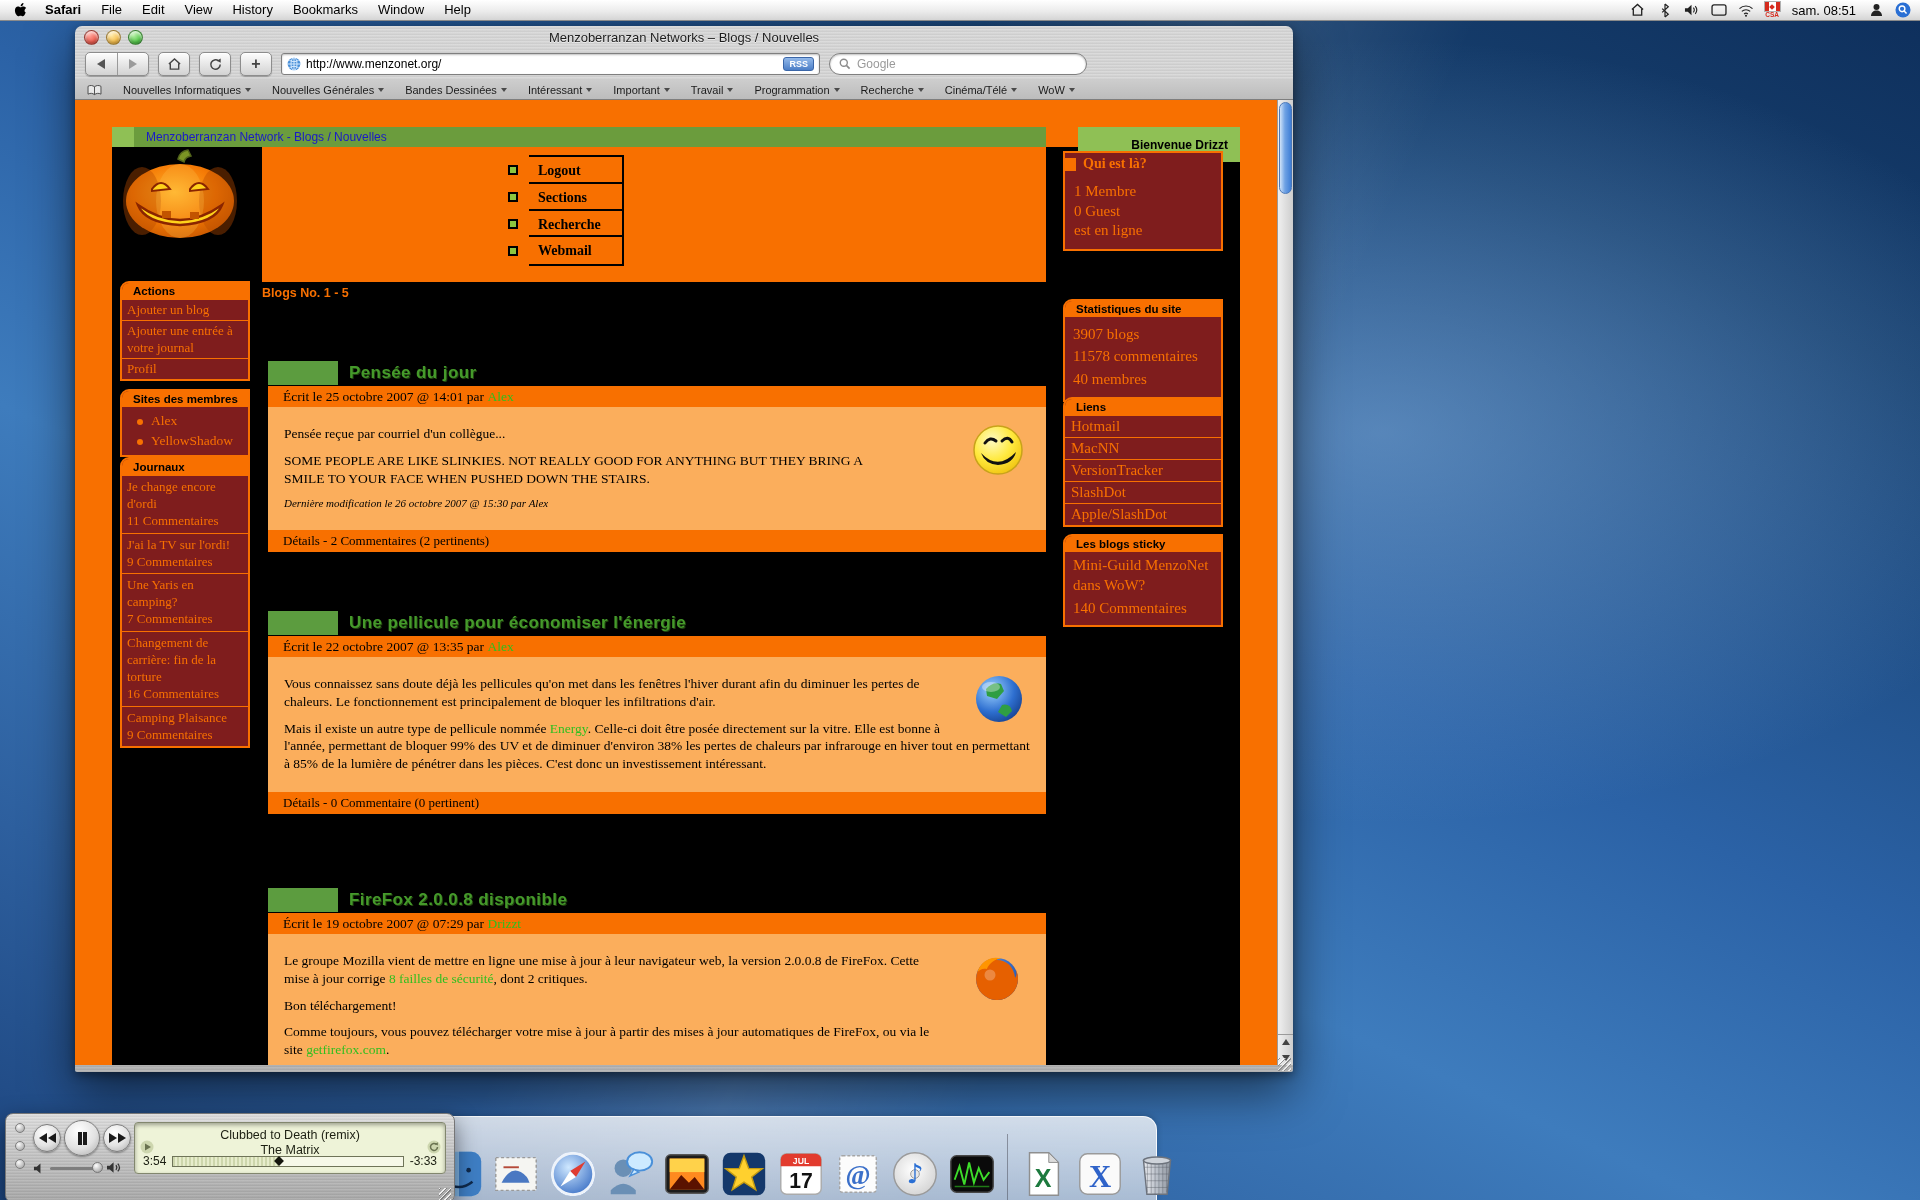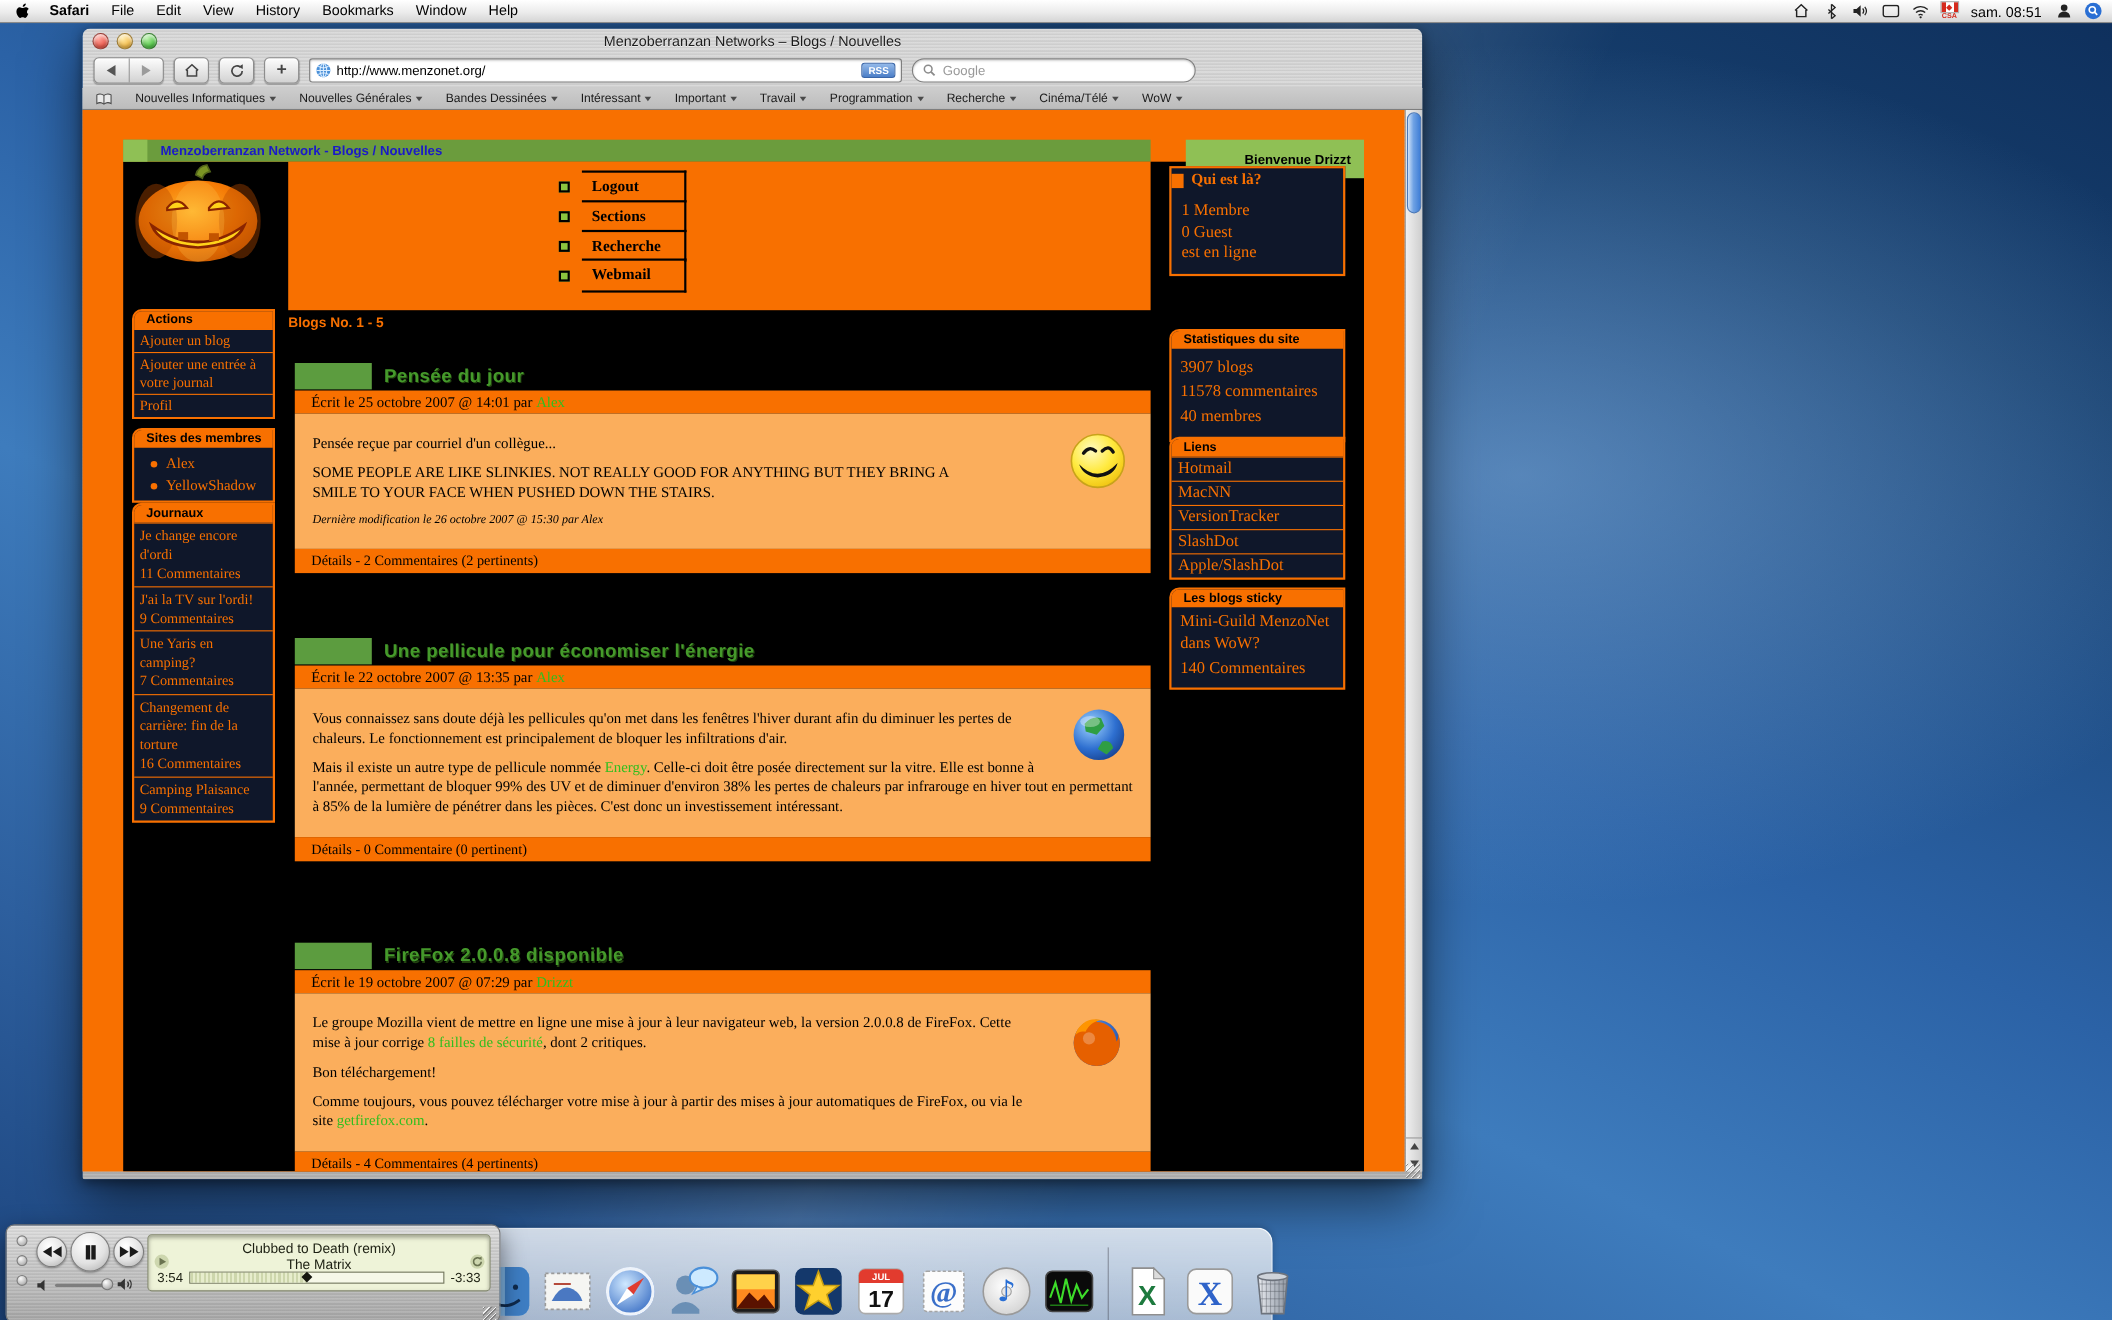--- a/index.html
+++ b/index.html
@@ -62,52 +62,52 @@
     gap:21px;padding-left:12px;font-size:11px;color:#1b1b1b;border-bottom:1px solid #7e7e7e;
     background:linear-gradient(#cdcdcd,#bcbcbc);}
   .bm{display:flex;align-items:center;white-space:nowrap;}
   .dn{width:0;height:0;border-left:3.5px solid transparent;border-right:3.5px solid transparent;
     border-top:4px solid #4a4a4a;display:inline-block;margin-left:4px;}
   
   .content{position:absolute;top:74px;left:0;right:16px;bottom:7px;background:#f87000;overflow:hidden;}
   .blackmain{position:absolute;left:37px;top:47px;width:1128px;bottom:0;background:#000;}
   .gbar-left{position:absolute;left:37px;top:27px;width:934px;height:20px;background:#6b9c3d;display:flex;align-items:center;}
   .gbar-cap{width:22px;height:20px;background:#8fc055;}
-  .gbar-text{margin-left:12px;font-weight:bold;font-size:12px;color:#1a1ac8;}
+  .gbar-text{margin-left:12px;font-weight:normal;font-size:12px;color:#1a1ac8;}
   .gbar-right{position:absolute;left:1003px;top:27px;width:162px;height:35px;background:#8fc055;
     display:flex;align-items:center;justify-content:flex-end;padding-right:12px;box-sizing:border-box;
     font-weight:bold;font-size:12px;color:#000;}
   .ctr-orange{position:absolute;left:187px;top:47px;width:784px;height:135px;background:#f87000;}
   
   .navmenu{position:absolute;left:433px;top:56px;width:116px;}
   .nav-row{display:flex;align-items:center;height:27px;}
   .nav-bullet{width:6px;height:6px;background:#8cc63f;border:2px solid #000;margin-right:11px;flex:none;}
   .nav-cell{flex:1;height:100%;display:flex;align-items:center;border-top:2px solid #000;border-right:2px solid #000;
     padding-left:9px;font-family:"Liberation Serif",serif;font-weight:bold;font-size:14px;color:#000;}
   .nav-row:last-child .nav-cell{border-bottom:2px solid #000;}
   
-  .obox{position:absolute;border:2px solid #f87000;background:#0f172a;border-top-left-radius:9px;box-sizing:border-box;}
+  .obox{position:absolute;border:2px solid #f87000;background:#7f1d1d;border-top-left-radius:9px;box-sizing:border-box;}
   .obox-h{background:#f87000;color:#000;font-weight:bold;font-size:11.5px;padding:2px 6px 2px 11px;border-top-left-radius:7px;}
   .oitem{padding:2px 5px;color:#f87000;font-family:"Liberation Serif",serif;font-size:13px;line-height:1.25;border-top:1px solid #f87000;}
   .oitem:first-of-type{border-top:none;}
   .bullet-item{display:flex;gap:8px;padding:2px 6px 2px 15px;color:#f87000;font-family:"Liberation Serif",serif;font-size:13.5px;}
   .bullet-item::before{content:"";width:6px;height:6px;border-radius:50%;background:#f87000;margin-top:6px;flex:none;}
   .jitem{padding:3px 5px;border-top:1px solid #f87000;color:#f87000;font-family:"Liberation Serif",serif;font-size:13px;line-height:1.3;}
   .jitem:first-of-type{border-top:none;}
   .who-h{display:flex;align-items:center;gap:7px;padding:3px 5px 2px 0;color:#f87000;
     font-family:"Liberation Serif",serif;font-weight:bold;font-size:14px;}
   .who-h::before{content:"";width:11px;height:13px;background:#f87000;flex:none;}
   .who-b{padding:8px 9px;color:#f87000;font-family:"Liberation Serif",serif;font-size:15px;line-height:1.3;}
   .statline{padding:1px 8px;color:#f87000;font-family:"Liberation Serif",serif;font-size:15px;line-height:1.35;}
   .litem{padding:2px 6px;border-top:1px solid #f87000;color:#f87000;font-family:"Liberation Serif",serif;font-size:15px;}
   .litem:first-of-type{border-top:none;}
   .blogs-label{position:absolute;left:187px;top:186px;color:#f87000;font-weight:bold;font-size:12.5px;}
   
   .post{position:absolute;left:193px;width:778px;}
-  .post-titlerow{display:flex;align-items:center;height:26px;}
+  .post-titlerow{display:flex;align-items:center;height:26px;margin-top:31px;}
   .post-label{width:70px;height:24px;background:#5c9c3f;flex:none;}
   .post-title{margin-left:11px;font-weight:bold;font-size:17px;color:#459a2b;letter-spacing:.4px;
     text-shadow:1px 1px 0 #21430f;}
   .post-byline{height:21px;background:#f87000;font-family:"Liberation Serif",serif;font-size:13.5px;color:#000;
     display:flex;align-items:center;padding-left:15px;}
   .glink{color:#2fbf1f;}
   .post-body{background:#fbae5c;padding:9px 16px 10px;font-family:"Liberation Serif",serif;font-size:13.5px;
     line-height:1.32;color:#000;overflow:hidden;}
   .post-body p{margin:9px 0;}
   .post-img{float:right;margin:8px 6px 6px 18px;}

